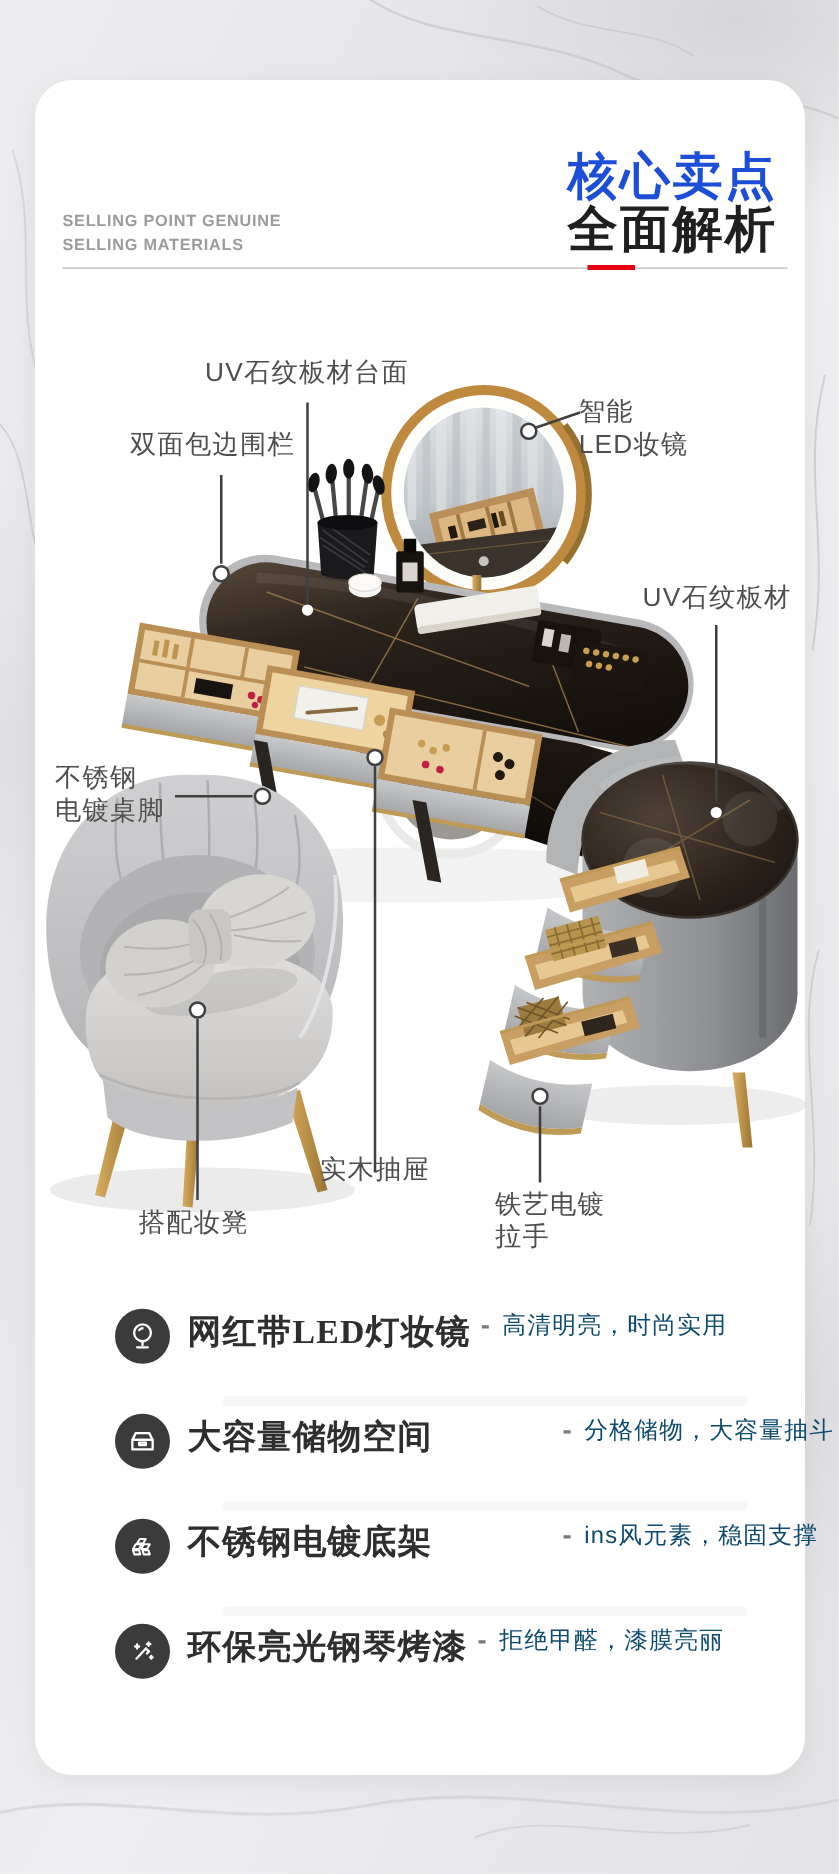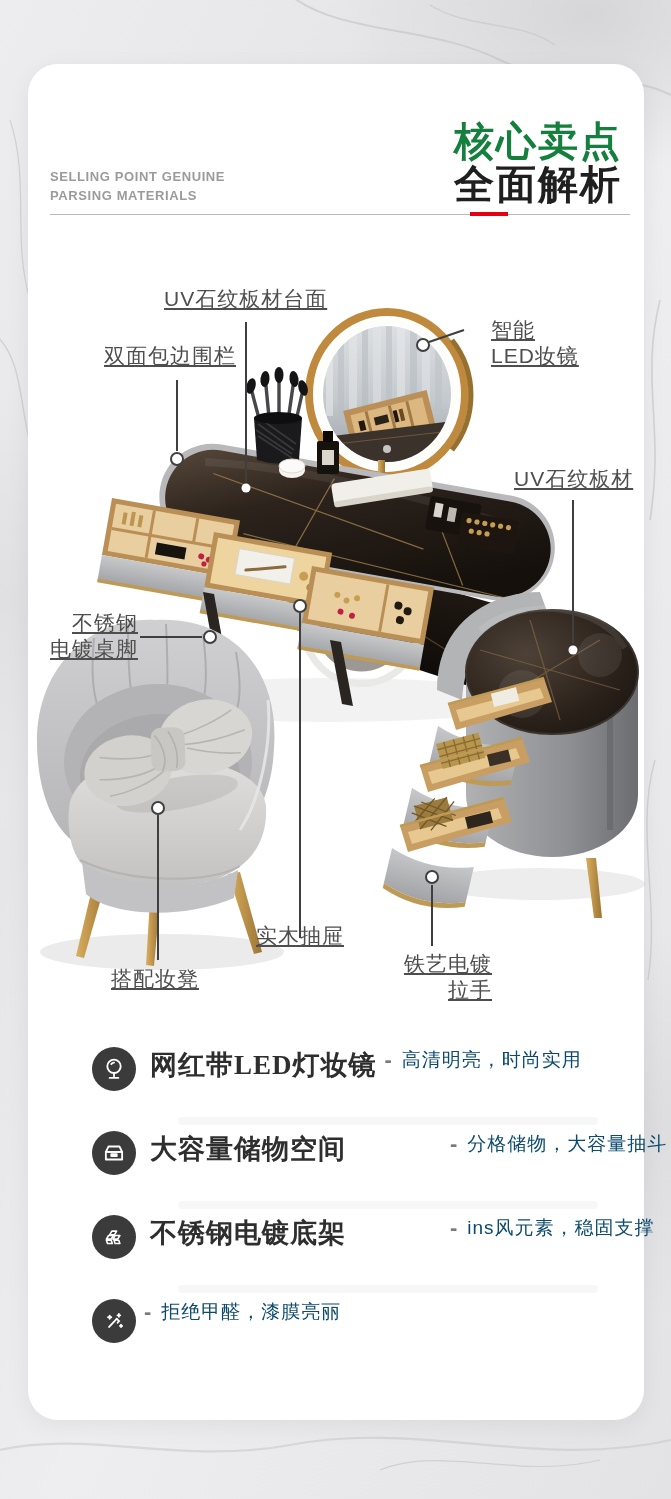--- a/index.html
+++ b/index.html
@@ -21,32 +21,32 @@
   }
   
   .eng-sub {
     position:absolute; left:22px; top:103px; font-size:13px; line-height:19px;
     letter-spacing:0.6px; color:#9b9b9b; font-weight:600;
   }
   .title-block {
     position:absolute; right:22px; top:56px; text-align:right; line-height:43px;
     font-weight:900; font-size:40px; letter-spacing:2px;
   }
-  .title-red { color:#15803d; }
+  .title-red { color:#1d4ed8; }
   .title-black { color:#1f1f1f; }
   .header-line { position:absolute; left:22px; top:150px; width:580px; height:1px; background:#b9b9bb; }
   .header-line-red { position:absolute; left:442px; top:148px; width:38px; height:4px; background:#e60012; }
 
   
   .illus { position:absolute; left:0; top:0; width:671px; height:1499px; z-index:2; pointer-events:none; }
   .callout {
     position:absolute; z-index:3; color:#4e4e4e; font-size:21px; line-height:26px;
-    letter-spacing:1px; white-space:nowrap;text-decoration:underline;
-  }
-  .callout.center { text-align:right; }
+    letter-spacing:1px; white-space:nowrap;
+  }
+  .callout.center { text-align:left; }
 
   
   .features { position:absolute; left:64px; top:983px; right:36px; z-index:3; }
   .feature-row { position:relative; display:flex; align-items:flex-start; height:84px; }
   .feature-row::after {
     content:""; position:absolute; left:86px; right:10px; bottom:6px; height:8px;
     border-radius:4px; background:#f1f1f3; opacity:.55;
   }
   .feature-row:last-child::after { display:none; }
   .feature-icon {
@@ -75,21 +75,21 @@
     <path d="M655,760 C635,830 660,900 648,980" stroke-width="1.4"></path>
     <path d="M0,1450 C90,1430 180,1465 290,1445 C420,1420 540,1470 671,1440" stroke-width="2.2" opacity="0.8"></path>
     <path d="M380,1470 C440,1445 520,1480 600,1460" stroke-width="1.2"></path>
     <path d="M10,120 C30,180 12,240 30,300" stroke-width="1.2"></path>
   </g>
 </svg>
 
 <div class="card">
   <div class="eng-sub">
     <div>SELLING POINT GENUINE</div>
-    <div>PARSING MATERIALS</div>
+    <div>SELLING MATERIALS</div>
   </div>
   <div class="title-block">
     <div class="title-red">核心卖点</div>
     <div class="title-black">全面解析</div>
   </div>
   <div class="header-line"></div>
   <div class="header-line-red"></div>
 
   <div class="features">
     <div class="feature-row">
@@ -134,20 +134,21 @@
     <div class="feature-row">
       <div class="feature-icon">
         <svg viewBox="0 0 24 24" fill="none" stroke="#ffffff" stroke-width="1.7" stroke-linecap="round">
           <path d="M7.5,17.5 L14.5,10"></path>
             <path d="M14.5,10 l2.2,2 l-1.4,1.6"></path>
           <path d="M8,7 v3 M6.5,8.5 h3"></path>
             <path d="M16.5,5.5 v2.6 M15.2,6.8 h2.6"></path>
             <path d="M18.5,15.5 v2 M17.5,16.5 h2"></path>
         </svg>
       </div>
+      <div class="feature-title">环保亮光钢琴烤漆</div>
       <div class="feature-sep">-</div>
       <div class="feature-desc">拒绝甲醛，漆膜亮丽</div>
     </div>
   </div>
 </div>
 
 <svg class="illus" viewBox="0 0 671 1499">
   <defs>
     <linearGradient id="mirrorGrad" x1="0" y1="0" x2="0" y2="1">
       <stop offset="0" stop-color="#dcdfe2"></stop>
@@ -477,21 +478,21 @@
     <circle cx="573" cy="650" r="4.5" fill="#ffffff"></circle>
     <circle cx="210" cy="637" r="6" fill="#ffffff" stroke="#3f3f3f" stroke-width="2"></circle>
     <circle cx="158" cy="808" r="6" fill="#ffffff" stroke="#3f3f3f" stroke-width="2"></circle>
     <circle cx="300" cy="606" r="6" fill="#ffffff" stroke="#3f3f3f" stroke-width="2"></circle>
     <circle cx="432" cy="877" r="6" fill="#ffffff" stroke="#3f3f3f" stroke-width="2"></circle>
   </g>
 </svg>
 
 <div class="callout" style="left:164px; top:286px;">UV石纹板材台面</div>
 <div class="callout" style="left:104px; top:343px;">双面包边围栏</div>
-<div class="callout" style="left:491px; top:317px;">
+<div class="callout" style="left:463px; top:317px;">
   <div>智能</div>
   <div>LED妆镜</div>
 </div>
 <div class="callout" style="left:514px; top:466px;">UV石纹板材</div>
 <div class="callout center" style="left:44px; top:610px; width:94px;">
   <div>不锈钢</div>
   <div>电镀桌脚</div>
 </div>
 <div class="callout" style="left:111px; top:966px;">搭配妆凳</div>
 <div class="callout" style="left:256px; top:923px;">实木抽屉</div>

